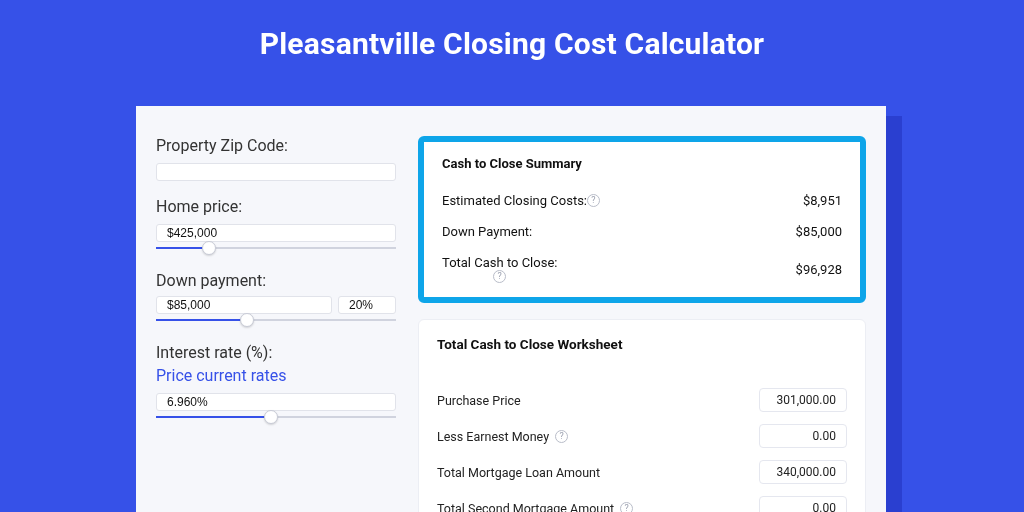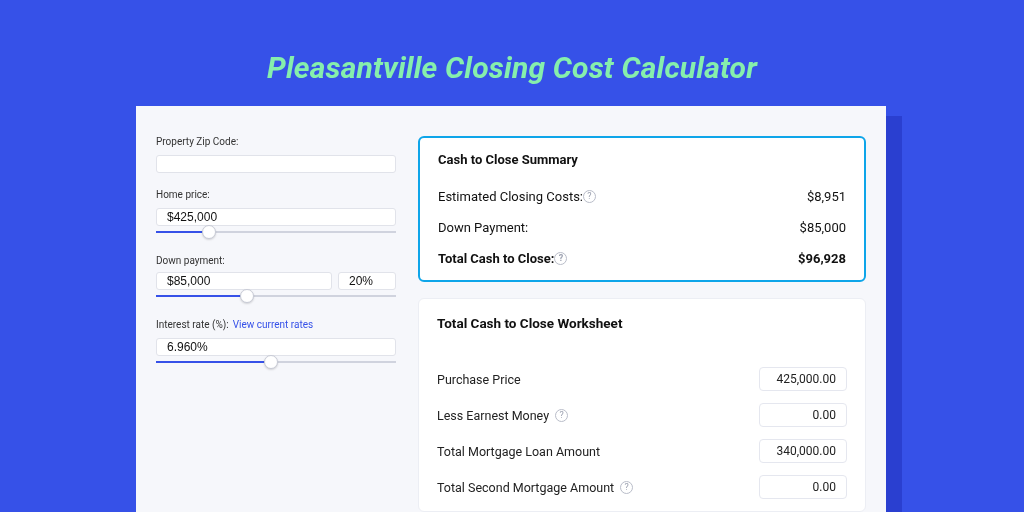--- a/index.html
+++ b/index.html
@@ -1,25 +1,24 @@
 <!DOCTYPE html>
 <html><head>
 <meta charset="utf-8">
 <style>
   * { box-sizing: border-box; margin: 0; padding: 0; }
   html, body { width: 1024px; height: 512px; overflow: hidden; font-family: -apple-system, BlinkMacSystemFont, "Segoe UI", Roboto, Helvetica, Arial, sans-serif; }
   body { background: #3651e8; }
   .page-title {
-    color: #86efac;
+    color: #ffffff;
     font-size: 30px;
     font-weight: 700;
     text-align: center;
-    padding: 50px 0 22px 0;
+    padding: 26px 0 22px 0;
     letter-spacing: 0.2px;
-    font-style: italic;
   }
   .card-shadow {
     position: absolute;
     left: 152px;
     top: 116px;
     width: 750px;
     height: 410px;
     background: #2a3fd0;
   }
   .card {
@@ -34,21 +33,21 @@
   .card-inner {
     display: flex;
     padding: 30px 20px 0 20px;
     gap: 22px;
   }
   .left-col { width: 240px; flex: 0 0 240px; }
   .right-col { flex: 1 1 auto; }
 
   .field-block { margin-bottom: 16px; }
   .field-label {
-    font-size: 10px;
+    font-size: 16px;
     color: #333;
     margin-bottom: 6px;
     display: flex;
     align-items: center;
     flex-wrap: wrap;
     gap: 4px;
   }
   .field-label a { color: #3651e8; text-decoration: none; cursor: pointer; }
   .input-row { display: flex; gap: 6px; align-items: stretch; }
   .text-input {
@@ -81,41 +80,41 @@
     width: 14px; height: 14px;
     border-radius: 50%;
     background: #fff;
     border: 1px solid #c8cbd6;
     box-shadow: 0 1px 2px rgba(0,0,0,0.15);
     transform: translateX(-50%);
   }
 
   .summary-card {
     background: #fff;
-    border: 2px solid #0ea5e9;
+    border: 6px solid #0ea5e9;
     border-radius: 6px;
     padding: 14px 18px 6px 18px;
     margin-bottom: 16px;
   }
   .summary-title {
     font-size: 13px;
     font-weight: 700;
     color: #111;
     margin-bottom: 14px;
   }
   .sum-row {
     display: flex;
     justify-content: space-between;
     align-items: center;
     font-size: 13px;
     color: #111;
     padding: 8px 0;
   }
   .sum-row.bold .sum-label,
-  .sum-row.bold .sum-val { font-weight: 700; }
+  .sum-row.bold .sum-val { font-weight: 400; flex-direction: column; }
   .sum-label { display: flex; align-items: center; gap: 0; }
   .sum-val { font-variant-numeric: tabular-nums; }
 
   .worksheet {
     background: #fff;
     border: 1px solid #eceef4;
     border-radius: 6px;
     padding: 16px 18px 6px 18px;
   }
   .ws-title {
@@ -192,21 +191,21 @@
         <div class="slider-wrap">
           <div class="slider-track"></div>
           <div class="slider-fill" style="width:38%"></div>
           <div class="slider-knob" style="left:38%"></div>
         </div>
       </div>
 
       <div class="field-block">
         <div class="field-label">
           <span>Interest rate (%):</span>
-          <a>View current rates</a>
+          <a>Price current rates</a>
         </div>
         <input class="text-input" type="text" value="6.960%" style="">
         <div class="slider-wrap">
           <div class="slider-track"></div>
           <div class="slider-fill" style="width:48%"></div>
           <div class="slider-knob" style="left:48%"></div>
         </div>
       </div>
 
     </div>
@@ -241,21 +240,21 @@
         </div>
       </div>
 
       <div class="worksheet">
         <div class="ws-title">Total Cash to Close Worksheet</div>
 
         <div class="ws-row">
           <span class="ws-label">
             <span>Purchase Price</span>
           </span>
-          <span class="ws-val">425,000.00</span>
+          <span class="ws-val">301,000.00</span>
         </div>
 
         <div class="ws-row">
           <span class="ws-label">
             <span>Less Earnest Money</span>
             <span class="help-icon">?</span>
           </span>
           <span class="ws-val">0.00</span>
         </div>
 

